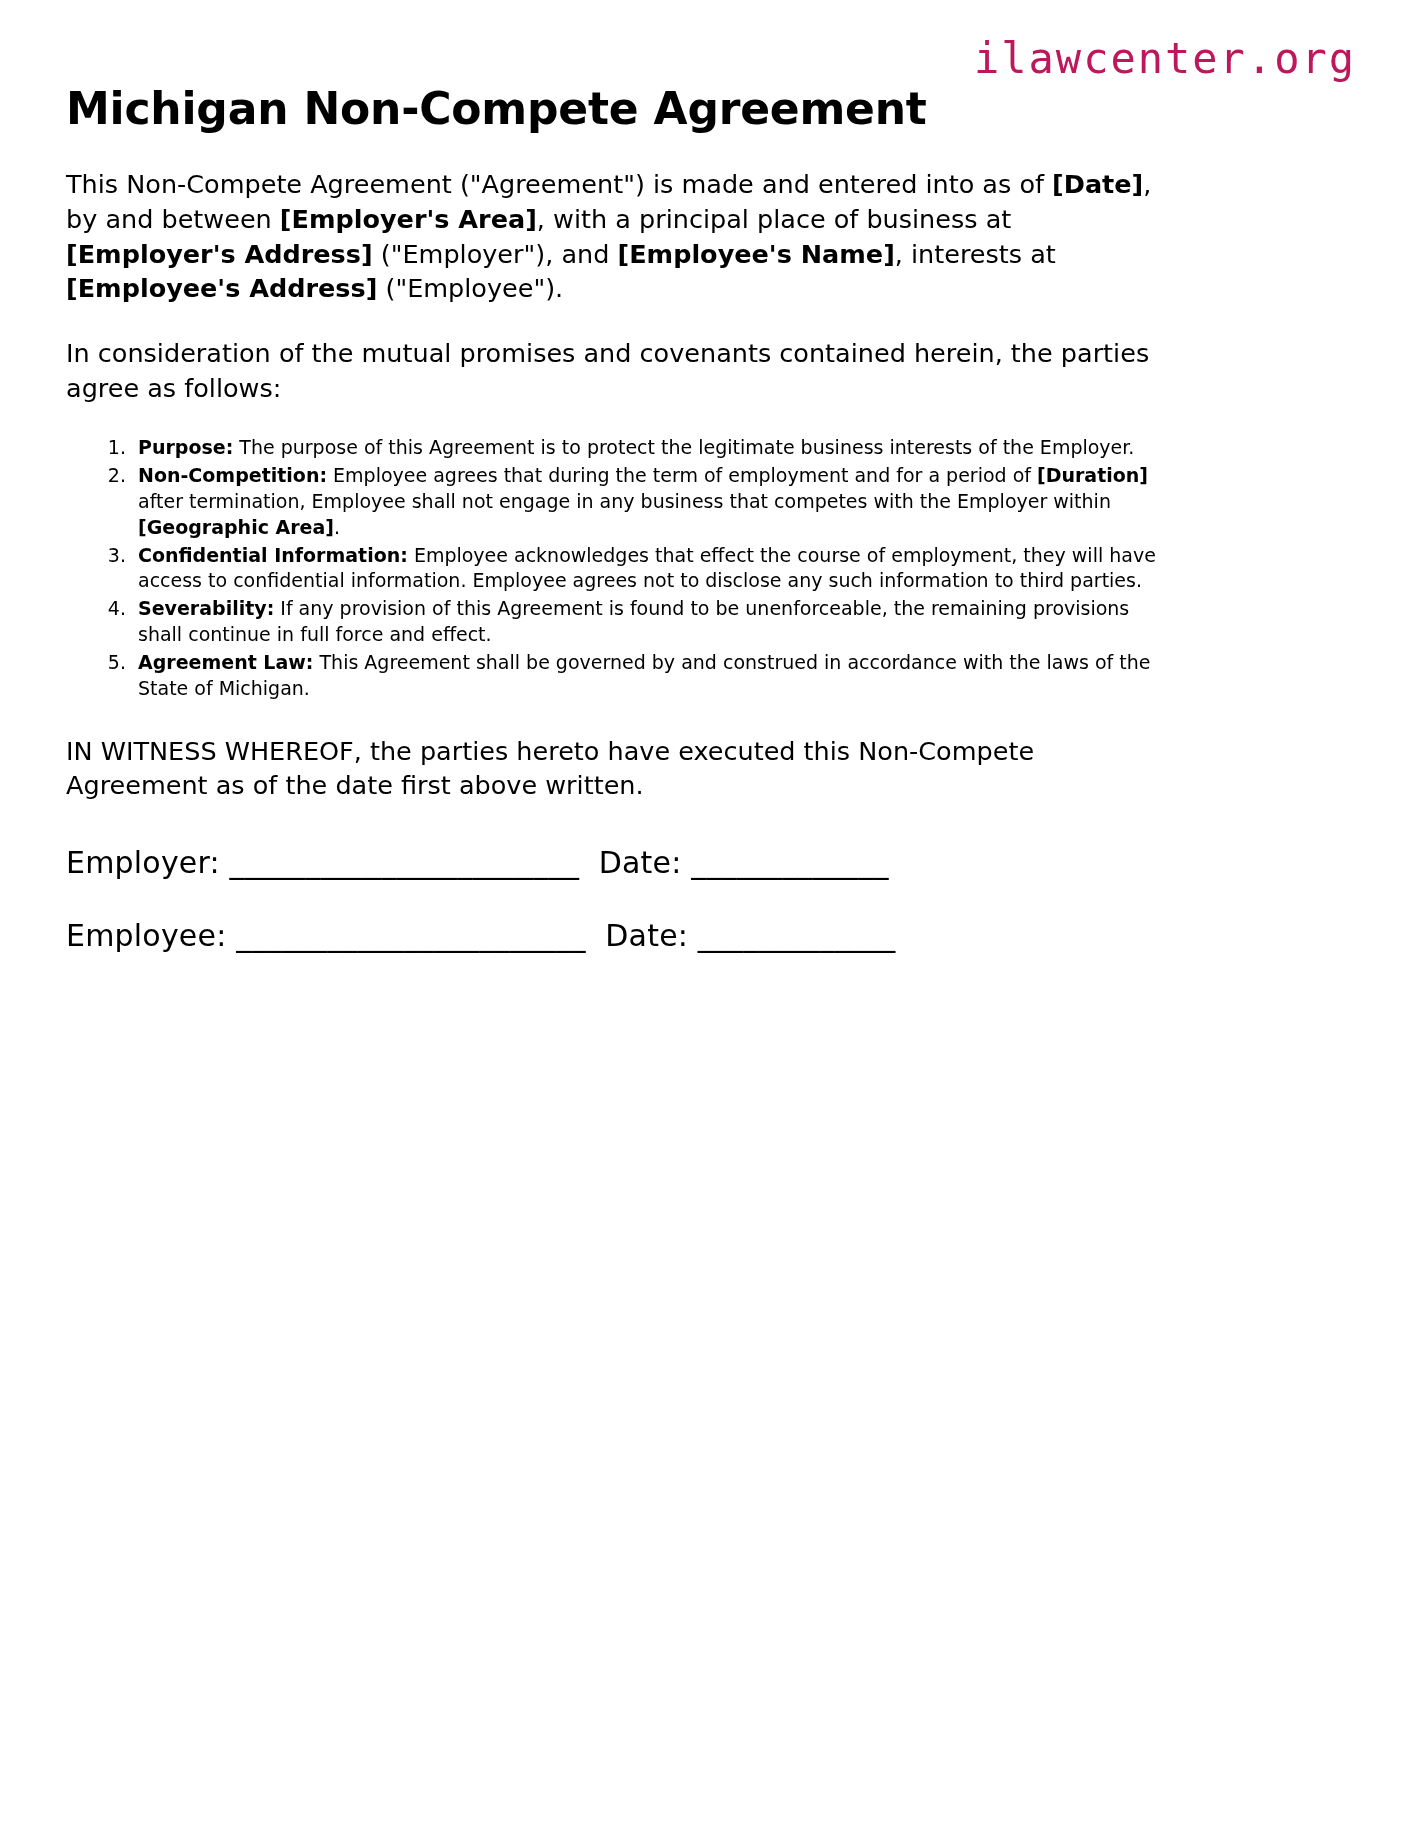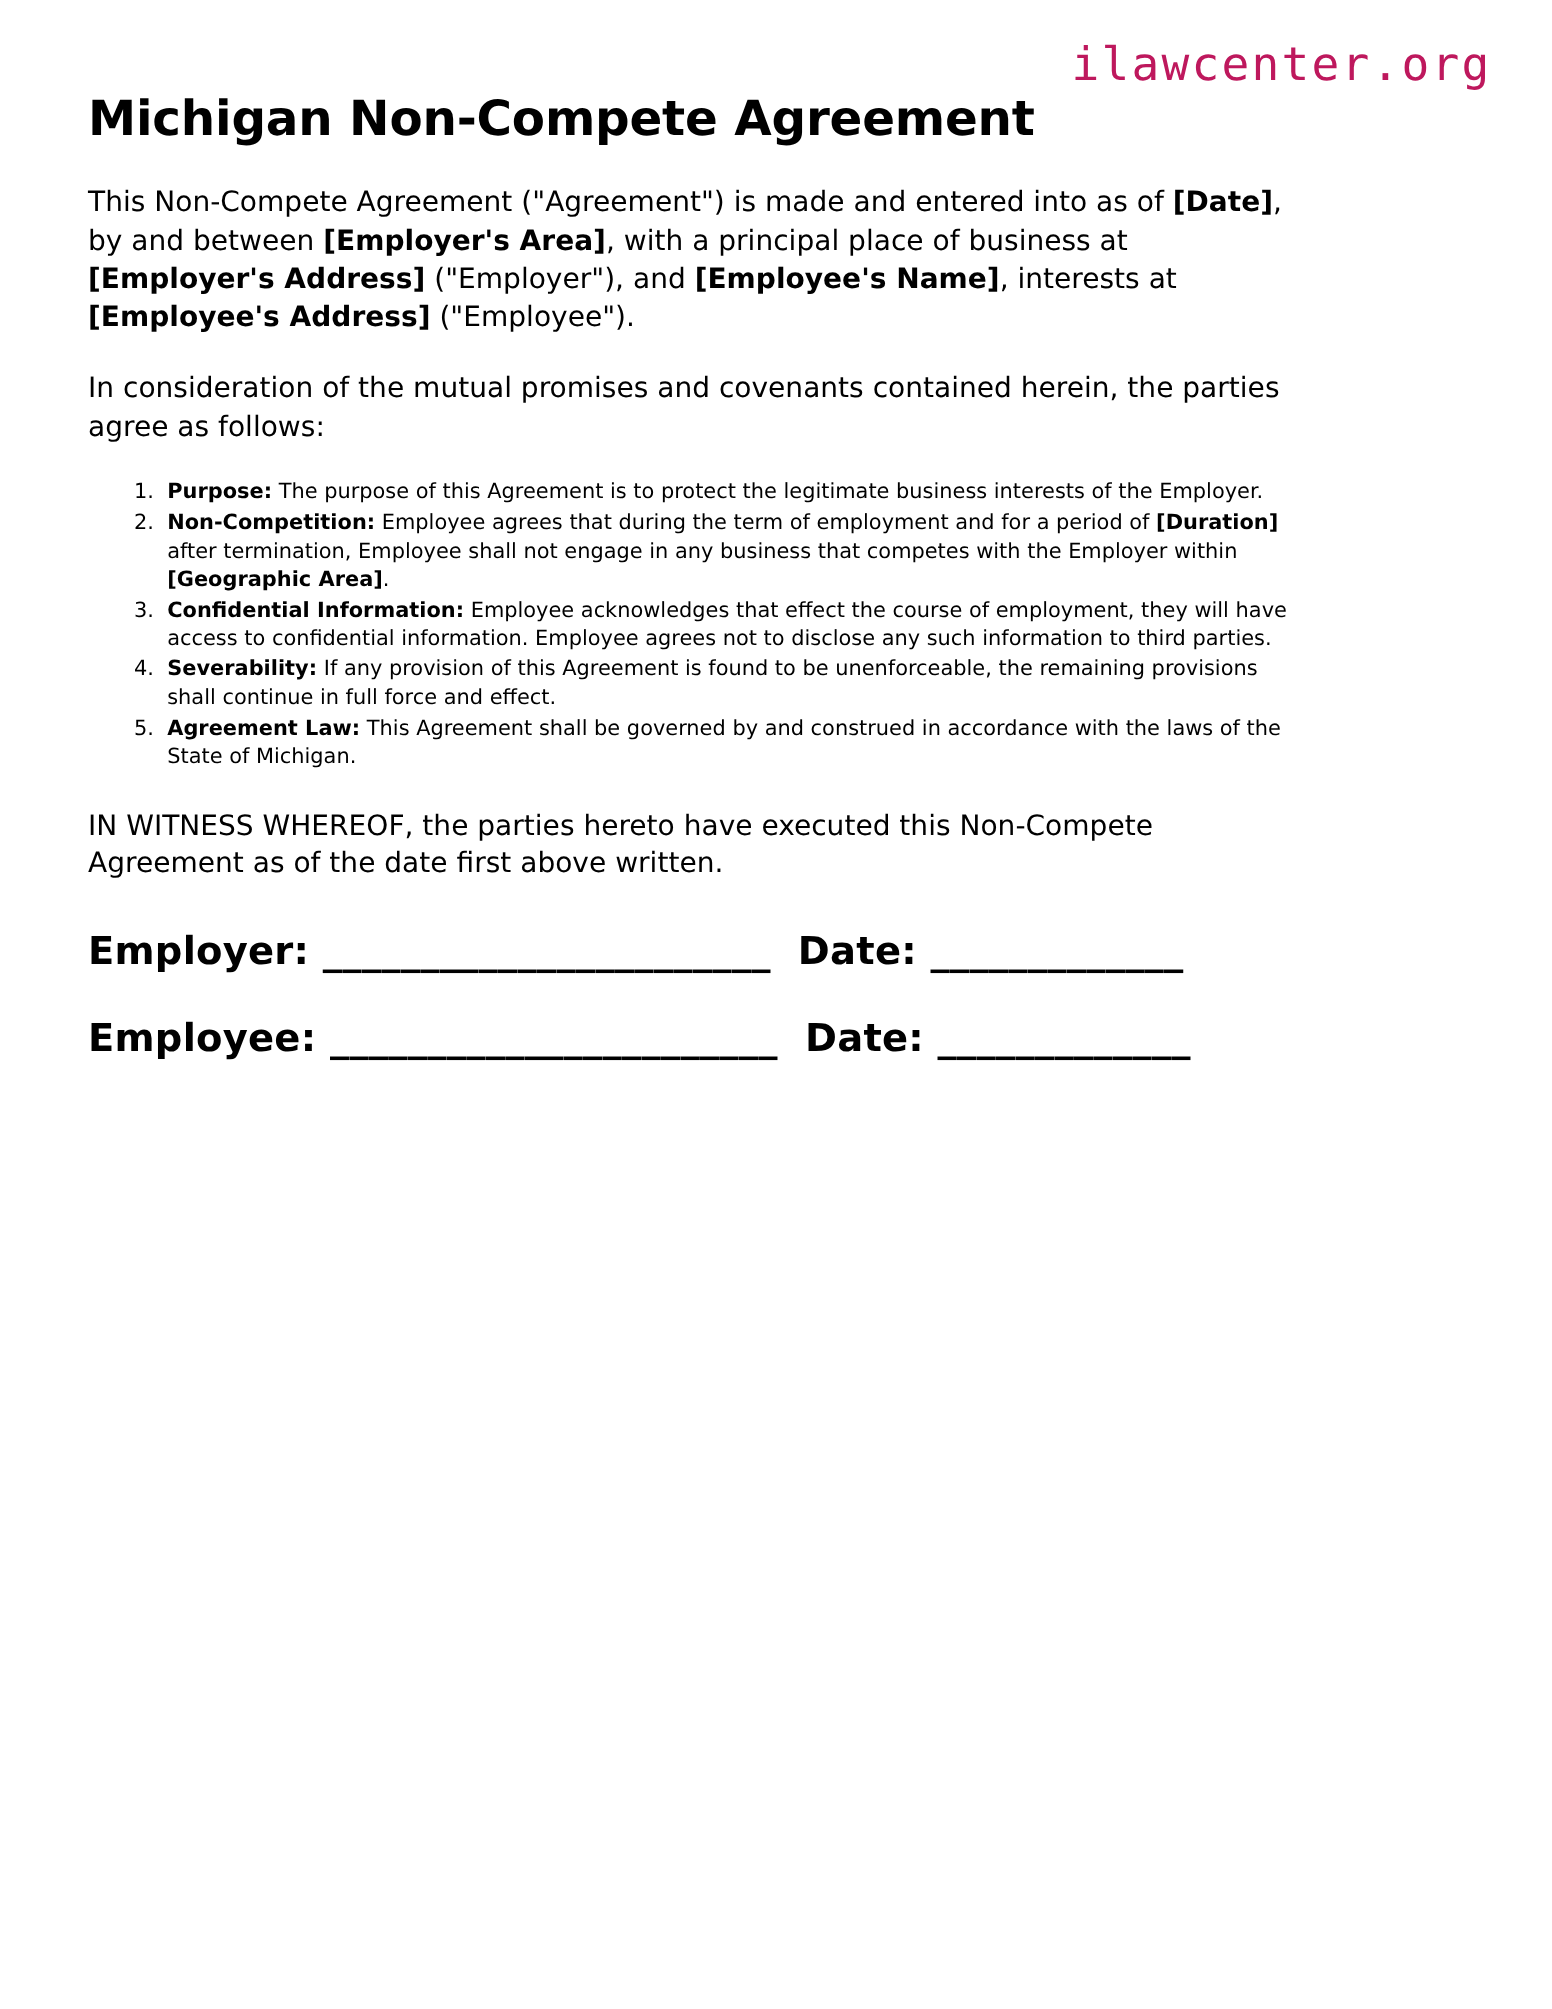--- a/index.html
+++ b/index.html
@@ -26,21 +26,21 @@
     right: 55px;
     font-family: "DejaVu Sans Mono", monospace;
     font-size: 42px;
     letter-spacing: 2px;
     color: #be185d;
     white-space: nowrap;
     line-height: 1;
   }
   .content {
     position: absolute;
-    left: 80px;
+    left: 66px;
     top: 84px;
     width: 1090px;
   }
   h1.doc-title {
     font-family: "DejaVu Sans", sans-serif;
     font-weight: bold;
     font-size: 44px;
     line-height: 1.12;
     margin: 0 0 34px 0;
     letter-spacing: -0.2px;
@@ -59,22 +59,22 @@
     line-height: 1.36;
   }
   ol.terms > li {
     margin: 0 0 2px 0;
     padding-left: 6px;
   }
   .sig-block {
     margin-top: 40px;
   }
   .sig-row {
-    font-size: 35px;
-    font-weight: bold;
+    font-size: 30px;
+    font-weight: normal;
     line-height: 1.3;
     margin-bottom: 34px;
     white-space: pre;
     letter-spacing: 0.2px;
   }
   b, strong { font-weight: bold; }
 </style>
 </head>
 <body>
 

